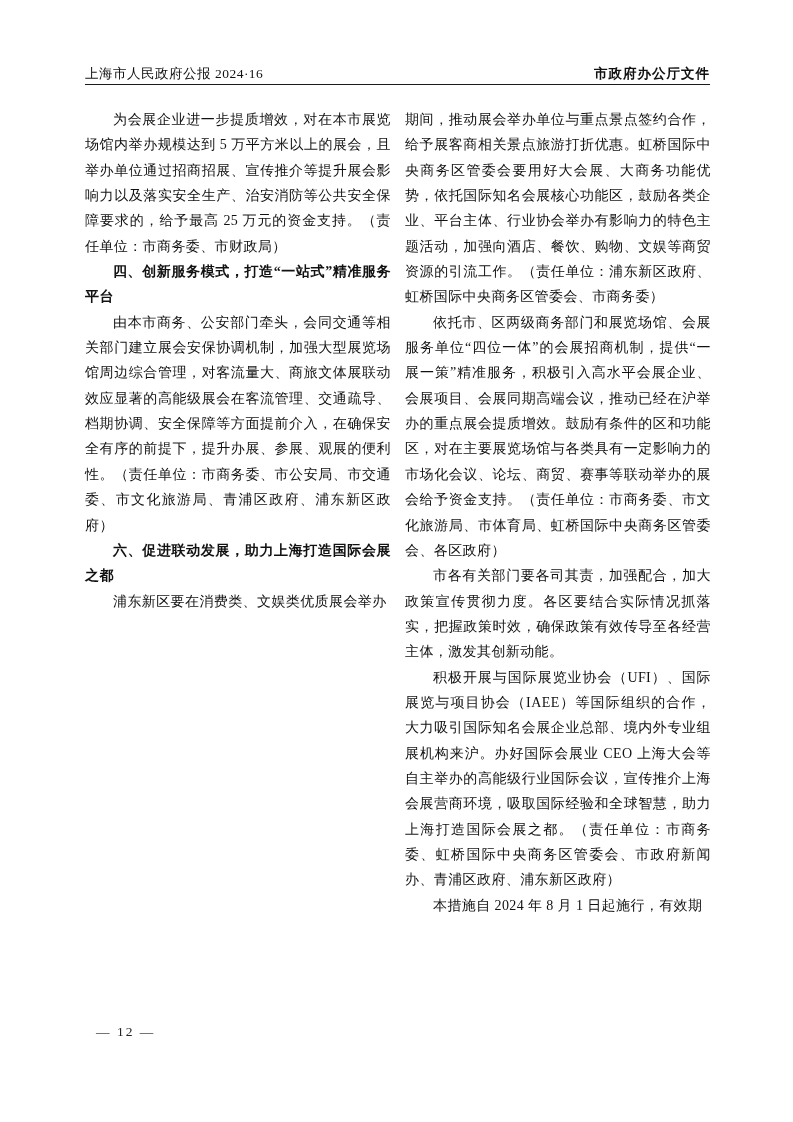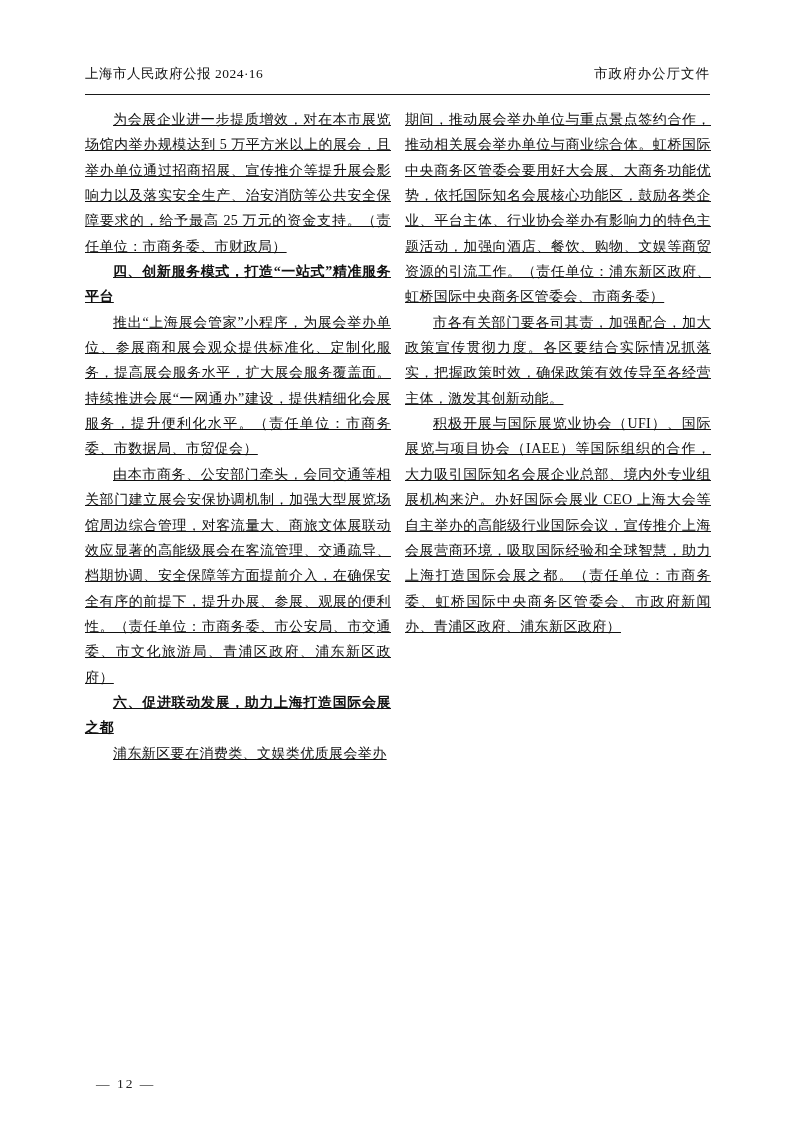--- a/index.html
+++ b/index.html
@@ -19,53 +19,51 @@
   .header {
     position: absolute;
     left: 85px;
     top: 64px;
     width: 625px;
     display: flex;
     justify-content: space-between;
     align-items: baseline;
     font-size: 13.5px;
     line-height: 20px;
-    padding-bottom: 10px;
     border-bottom: 1.6px solid #1a1a1a;
   }
   .header .gazette-title { letter-spacing: 0.5px; }
-  .header .doc-category  { letter-spacing: 1px; }
+  .header .doc-category  { letter-spacing: 1px; font-weight: bold; }
   .columns {
     position: absolute;
     left: 85px;
     top: 107px;
     width: 626px;
     display: flex;
     gap: 14px;
-    text-decoration: underline;
   }
   .col {
     width: 306px;
     font-size: 14px;
     line-height: 25.35px;
     text-align: justify;
     text-justify: inter-character;
     letter-spacing: 0.4px;
   }
   .col p {
     margin: 0;
     padding: 0;
     text-indent: 2em;
   }
   .col p.continuation { text-indent: 0; }
   .col p.heading { font-weight: bold; }
   .footer {
     position: absolute;
     left: 96px;
-    top: 1074px;
+    top: 1022px;
     font-size: 13.5px;
     line-height: 20px;
     letter-spacing: 2px;
     color: #222;
   }
 </style>
 </head>
 <body>
 
 <div class="page">
@@ -73,29 +71,30 @@
   <div class="header">
     <span class="gazette-title">上海市人民政府公报 2024·16</span>
     <span class="doc-category">市政府办公厅文件</span>
   </div>
 
   <div class="columns">
 
     <div class="col">
       <p>为会展企业进一步提质增效，对在本市展览场馆内举办规模达到 5 万平方米以上的展会，且举办单位通过招商招展、宣传推介等提升展会影响力以及落实安全生产、治安消防等公共安全保障要求的，给予最高 25 万元的资金支持。（责任单位：市商务委、市财政局）</p>
       <p class="heading">四、创新服务模式，打造“一站式”精准服务平台</p>
-      <p>推出“上海展会管家”小程序，为展会举办单位、参展商和展会观众提供标准化、定制化服务，提高展会服务水平，扩大展会服务覆盖面。持续推进会展“一网通办”建设，提供精细化会展服务，提升便利化水平。（责任单位：市商务委、市数据局、市贸促会）</p>
       <p>由本市商务、公安部门牵头，会同交通等相关部门建立展会安保协调机制，加强大型展览场馆周边综合管理，对客流量大、商旅文体展联动效应显著的高能级展会在客流管理、交通疏导、档期协调、安全保障等方面提前介入，在确保安全有序的前提下，提升办展、参展、观展的便利性。（责任单位：市商务委、市公安局、市交通委、市文化旅游局、青浦区政府、浦东新区政府）</p>
       <p class="heading">六、促进联动发展，助力上海打造国际会展之都</p>
       <p>浦东新区要在消费类、文娱类优质展会举办</p>
     </div>
 
     <div class="col">
-      <p class="continuation">期间，推动展会举办单位与重点景点签约合作，推动相关展会举办单位与商业综合体。虹桥国际中央商务区管委会要用好大会展、大商务功能优势，依托国际知名会展核心功能区，鼓励各类企业、平台主体、行业协会举办有影响力的特色主题活动，加强向酒店、餐饮、购物、文娱等商贸资源的引流工作。（责任单位：浦东新区政府、虹桥国际中央商务区管委会、市商务委）</p>
+      <p class="continuation">期间，推动展会举办单位与重点景点签约合作，给予展客商相关景点旅游打折优惠。虹桥国际中央商务区管委会要用好大会展、大商务功能优势，依托国际知名会展核心功能区，鼓励各类企业、平台主体、行业协会举办有影响力的特色主题活动，加强向酒店、餐饮、购物、文娱等商贸资源的引流工作。（责任单位：浦东新区政府、虹桥国际中央商务区管委会、市商务委）</p>
+      <p>依托市、区两级商务部门和展览场馆、会展服务单位“四位一体”的会展招商机制，提供“一展一策”精准服务，积极引入高水平会展企业、会展项目、会展同期高端会议，推动已经在沪举办的重点展会提质增效。鼓励有条件的区和功能区，对在主要展览场馆与各类具有一定影响力的市场化会议、论坛、商贸、赛事等联动举办的展会给予资金支持。（责任单位：市商务委、市文化旅游局、市体育局、虹桥国际中央商务区管委会、各区政府）</p>
       <p>市各有关部门要各司其责，加强配合，加大政策宣传贯彻力度。各区要结合实际情况抓落实，把握政策时效，确保政策有效传导至各经营主体，激发其创新动能。</p>
       <p>积极开展与国际展览业协会（UFI）、国际展览与项目协会（IAEE）等国际组织的合作，大力吸引国际知名会展企业总部、境内外专业组展机构来沪。办好国际会展业 CEO 上海大会等自主举办的高能级行业国际会议，宣传推介上海会展营商环境，吸取国际经验和全球智慧，助力上海打造国际会展之都。（责任单位：市商务委、虹桥国际中央商务区管委会、市政府新闻办、青浦区政府、浦东新区政府）</p>
+      <p>本措施自 2024 年 8 月 1 日起施行，有效期</p>
     </div>
 
   </div>
 
   <div class="footer">— 12 —</div>
 
 </div>
 
 </body></html>

